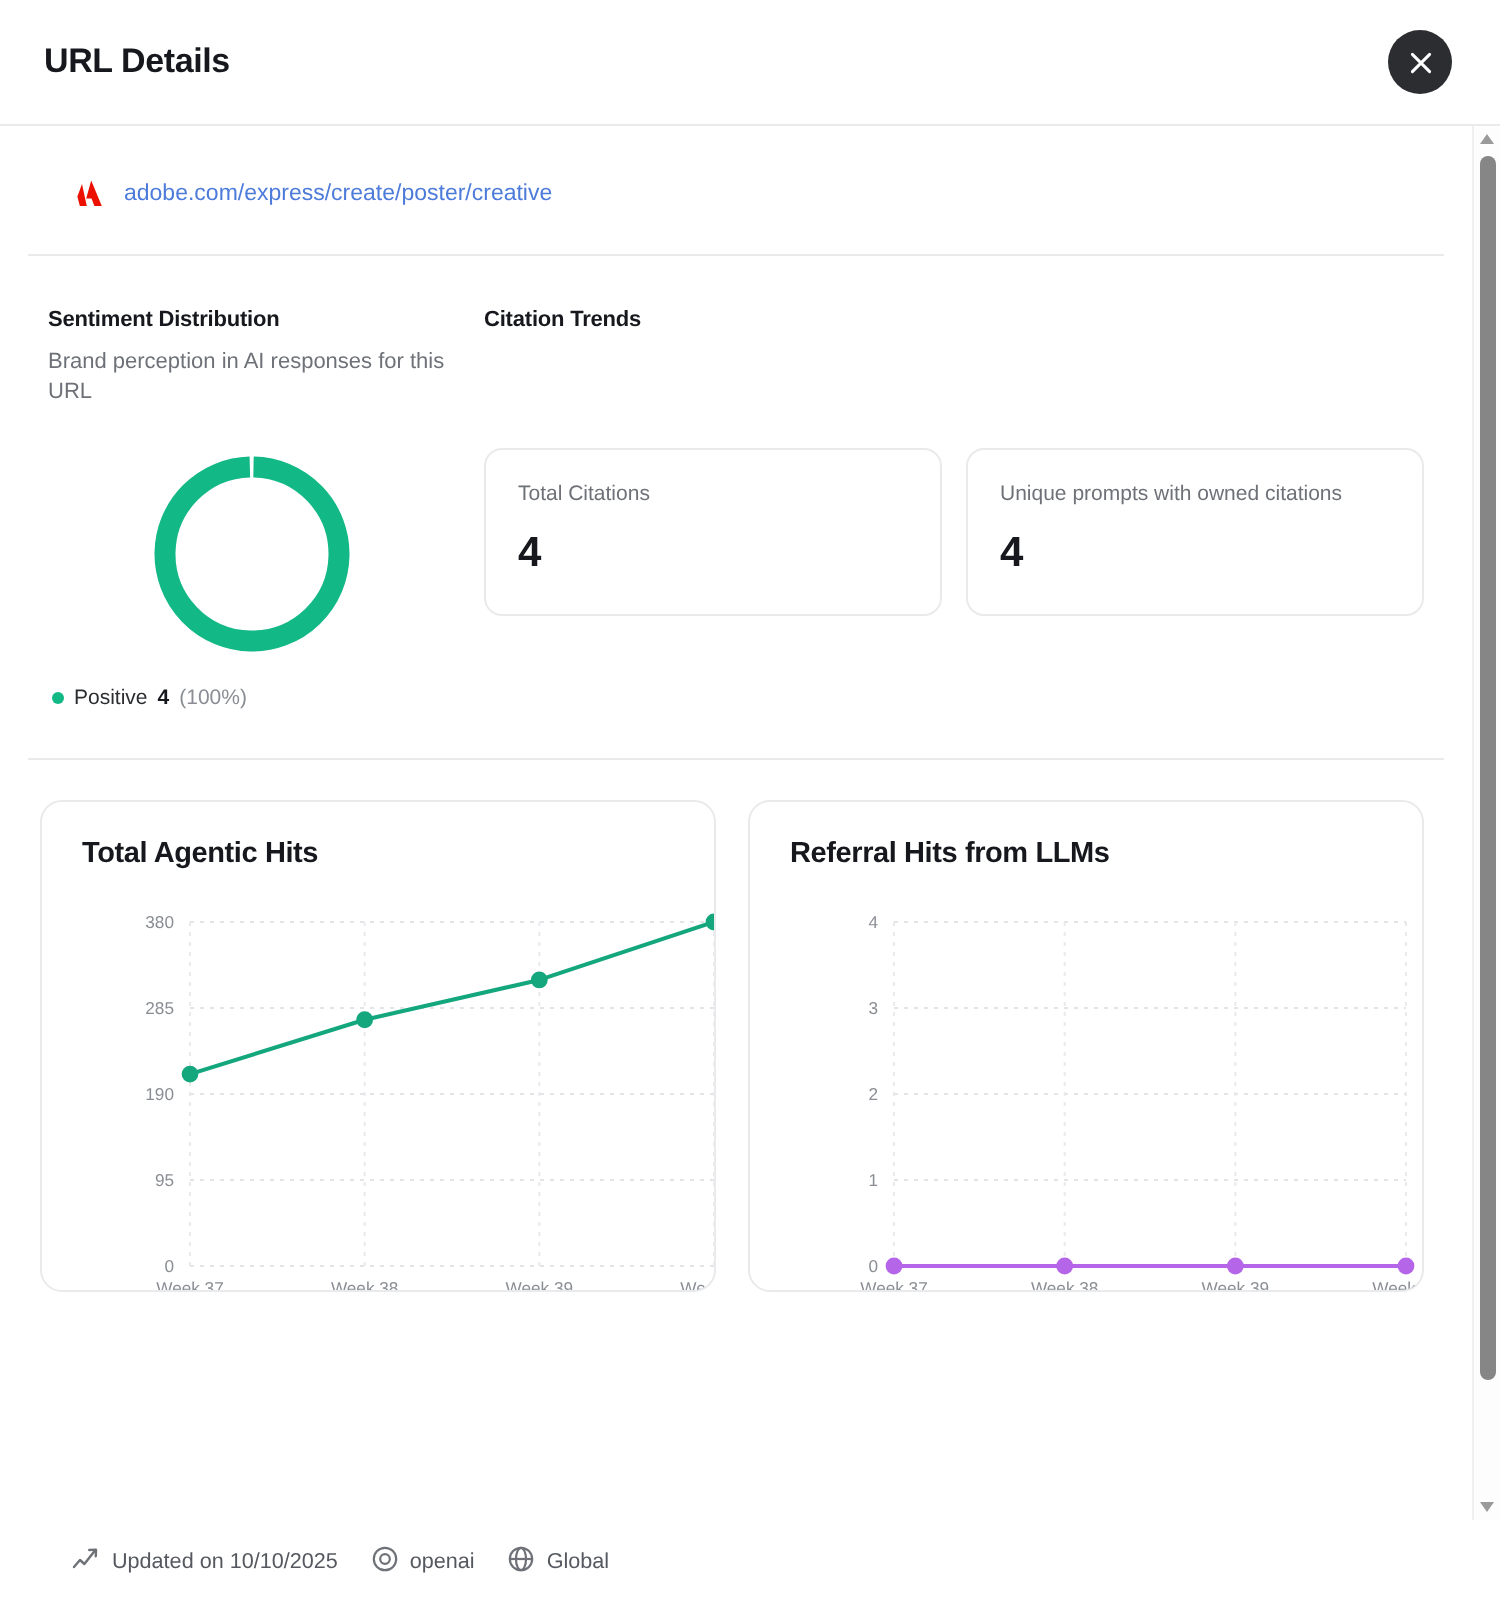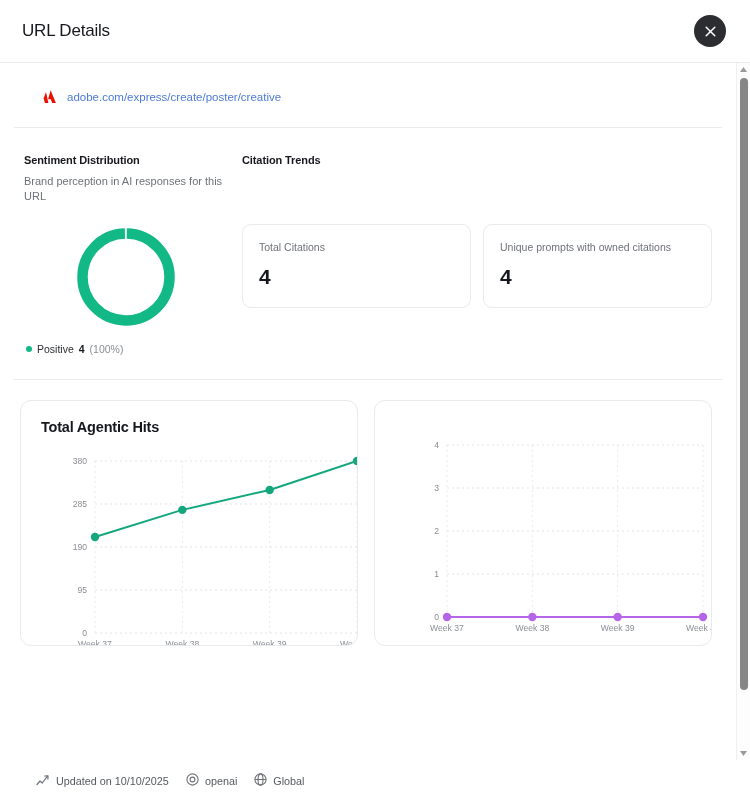--- a/index.html
+++ b/index.html
@@ -23,21 +23,21 @@
     height: 62px;
     flex: 0 0 62px;
     display: flex;
     align-items: center;
     justify-content: space-between;
     padding: 0 22px 0 22px;
     background: #fff;
   }
   .header-title {
     font-size: 17px;
-    font-weight: normal;
+    font-weight: bold;
     letter-spacing: -0.2px;
     color: #16181d;
   }
   .close-btn {
     width: 32px; height: 32px;
     border-radius: 50%;
     background: #2b2d31;
     display: flex; align-items: center; justify-content: center;
     cursor: pointer;
     border: none;
@@ -54,21 +54,21 @@
     border-top: 1px solid #e9eaec;
   }
   .scroll-body {
     position: relative;
     flex: 1 1 auto;
     overflow: hidden;
     padding: 0;
   }
 
   
-  .url-block { padding: 26px 24px 22px 24px; margin-left: 18px; }
+  .url-block { padding: 26px 24px 22px 37px; }
   .url-row { display:flex; align-items:center; gap:8px; }
   .adobe-ico { width: 17px; height: 16px; display:block; flex:0 0 auto; }
   .url-link {
     font-size: 11.5px;
     color: #4c7bd9;
     text-decoration: none;
     cursor: pointer;
   }
   .url-meta {
     margin-top: 9px;
@@ -310,20 +310,21 @@
                 <path d="M60 96.04210526315791 L147.33333333333331 68.88421052631578 L234.66666666666666 48.968421052631584 L322 20" fill="none" stroke="#14a77e" stroke-width="2" stroke-linecap="round" stroke-linejoin="round"></path>
                 <circle cx="60" cy="96.04210526315791" r="4.2" fill="#14a77e"></circle>
                 <circle cx="147.33333333333331" cy="68.88421052631578" r="4.2" fill="#14a77e"></circle>
                 <circle cx="234.66666666666666" cy="48.968421052631584" r="4.2" fill="#14a77e"></circle>
                 <circle cx="322" cy="20" r="4.2" fill="#14a77e"></circle>
               </svg>
           </div>
         </div>
 
         <div class="chart-card">
+          <div class="chart-title">Referral Hits from LLMs</div>
           <div class="plot">
             <svg id="chart1" width="322" height="222" viewBox="0 0 322 222">
                 <line x1="58" x2="314" y1="192" y2="192" stroke="#e3e4e7" stroke-width="1" stroke-dasharray="2 3"></line>
                 <text x="50" y="195" text-anchor="end" class="tick-text">0</text>
                 <line x1="58" x2="314" y1="149" y2="149" stroke="#e3e4e7" stroke-width="1" stroke-dasharray="2 3"></line>
                 <text x="50" y="152" text-anchor="end" class="tick-text">1</text>
                 <line x1="58" x2="314" y1="106" y2="106" stroke="#e3e4e7" stroke-width="1" stroke-dasharray="2 3"></line>
                 <text x="50" y="109" text-anchor="end" class="tick-text">2</text>
                 <line x1="58" x2="314" y1="63" y2="63" stroke="#e3e4e7" stroke-width="1" stroke-dasharray="2 3"></line>
                 <text x="50" y="66" text-anchor="end" class="tick-text">3</text>

